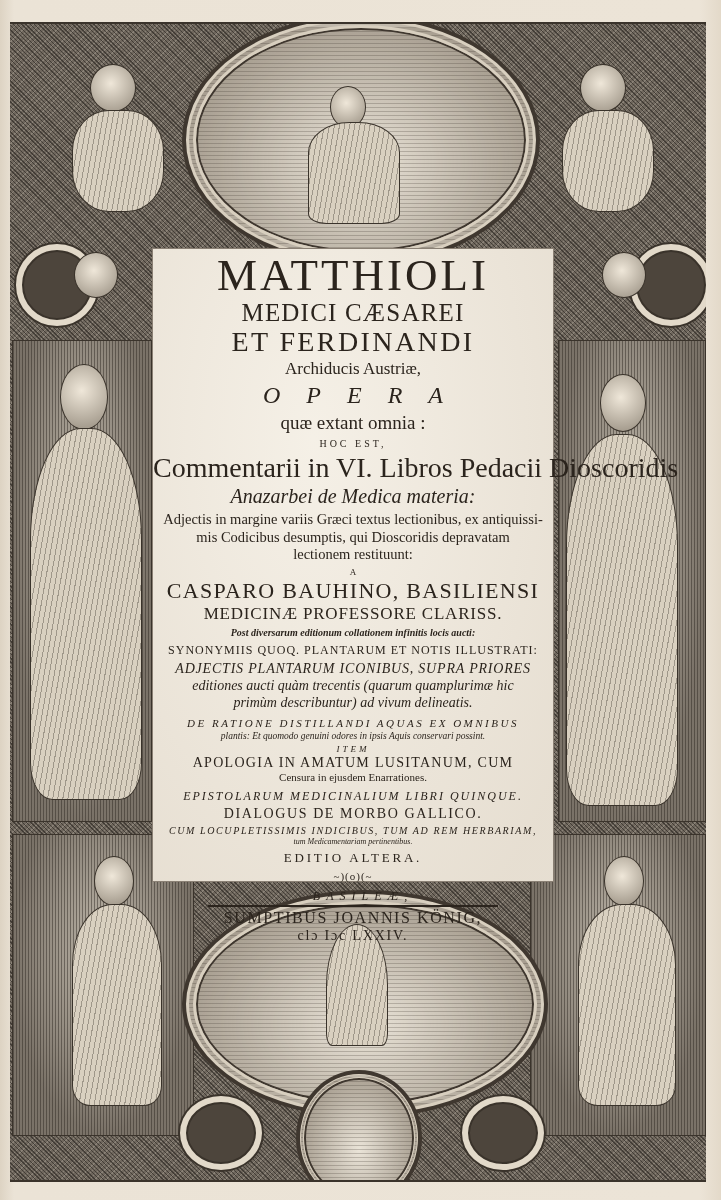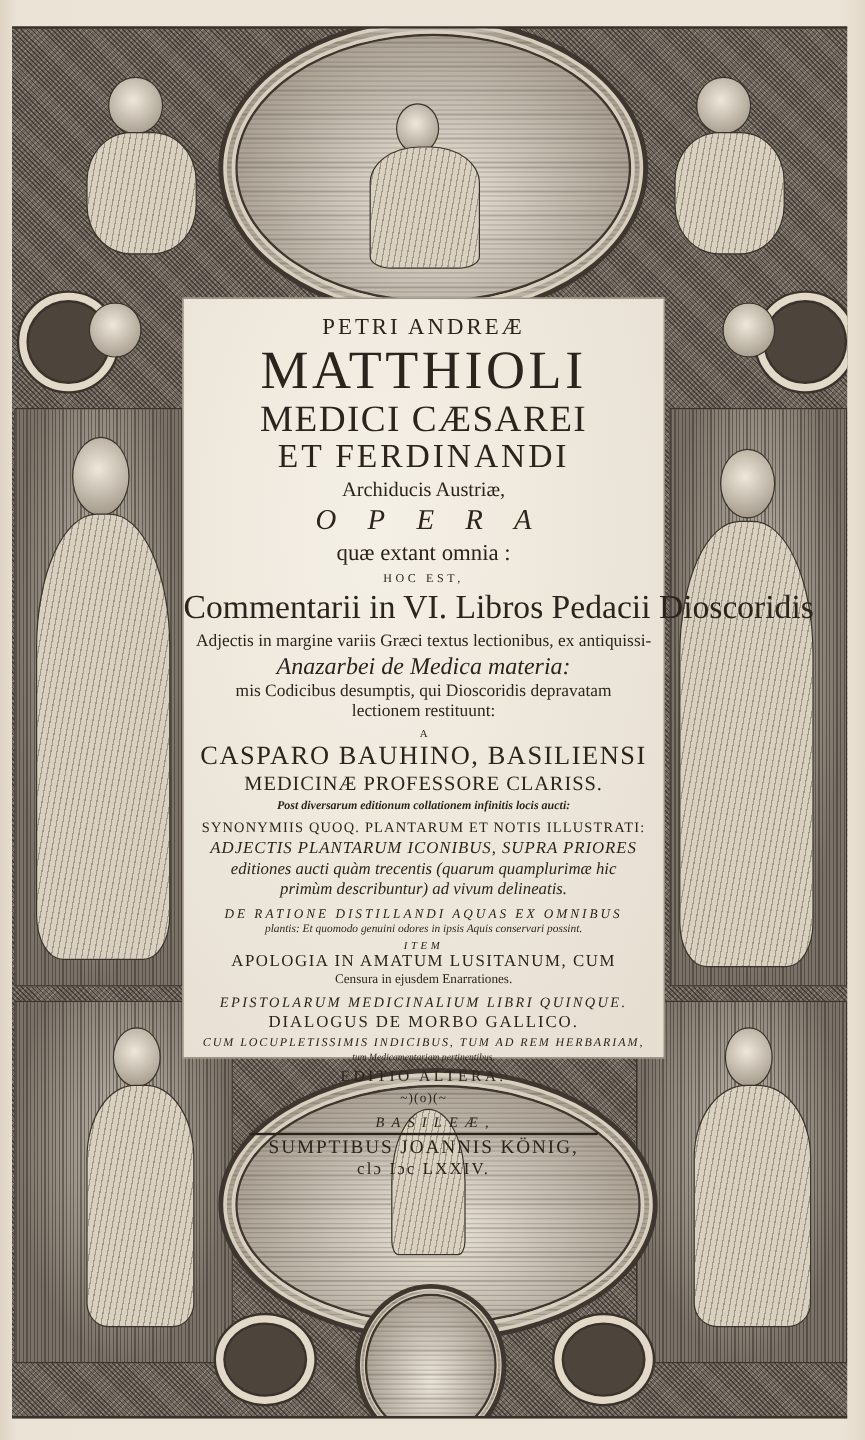--- a/index.html
+++ b/index.html
@@ -64,21 +64,21 @@
     background: #ebe4d8;
     background-image: radial-gradient(ellipse at 40% 30%, rgba(255,252,245,0.5), rgba(220,210,195,0.3) 90%);
     border: 1px solid #8a8074;
     box-sizing: border-box;
     text-align: center;
     color: #2b241d;
   }
   .cartouche .line { display: block; white-space: nowrap; line-height: 1; }
   .l-author { font-size: 19px; letter-spacing: 2.5px; margin-top: 14px; }
   .l-name { font-size: 45px; letter-spacing: 3px; margin-top: 4px; }
-  .l-medici { font-size: 31px; letter-spacing: 1.2px; margin-top: 2px; }
+  .l-medici { font-size: 25px; letter-spacing: 1.2px; margin-top: 2px; }
   .l-etferd { font-size: 28px; letter-spacing: 2.4px; margin-top: 3px; text-align: center; }
   .l-arch { font-size: 17px; margin-top: 4px; }
   .l-opera { font-size: 24px; font-style: italic; letter-spacing: 26px; margin-top: 6px; padding-left: 26px; }
   .l-quae { font-size: 19px; margin-top: 6px; }
   .l-hoc { font-size: 10px; letter-spacing: 3px; margin-top: 7px; }
   .l-comm { font-size: 28px; margin-top: 5px; text-align: center; }
   .l-anaz { font-size: 20px; font-style: italic; margin-top: 4px; }
   .l-adj { font-size: 14.5px; margin-top: 6px; }
   .l-adj2 { font-size: 14.5px; margin-top: 3px; }
   .l-adj3 { font-size: 14.5px; margin-top: 3px; }
@@ -144,31 +144,30 @@
 
     <div class="medallion" style="left:176px; top:870px; width:338px; height:200px; border-radius:50%;"></div>
     <div class="figure-shape" style="left:316px; top:900px; width:60px; height:120px; border-radius:50% 50% 10% 10%;"></div>
 
     <div class="medallion" style="left:290px; top:1050px; width:110px; height:120px; border-width:4px;"></div>
     <div class="scroll" style="left:170px; top:1072px; width:70px; height:62px;"></div>
     <div class="scroll" style="left:452px; top:1072px; width:70px; height:62px;"></div>
   </div>
 
   <div class="cartouche">
-    <span class="line l-author">PETRI ANDREÆ</span>
     <span class="line l-name">MATTHIOLI</span>
     <span class="line l-medici">MEDICI CÆSAREI</span>
     <span class="line l-etferd">ET FERDINANDI</span>
     <span class="line l-arch">Archiducis Austriæ,</span>
     <span class="line l-opera">OPERA</span>
     <span class="line l-quae">quæ extant omnia :</span>
     <span class="line l-hoc">HOC EST,</span>
     <span class="line l-comm">Commentarii in VI. Libros Pedacii Dioscoridis</span>
+    <span class="line l-anaz">Anazarbei de Medica materia:</span>
     <span class="line l-adj">Adjectis in margine variis Græci textus lectionibus, ex antiquissi-</span>
-    <span class="line l-anaz">Anazarbei de Medica materia:</span>
     <span class="line l-adj2">mis Codicibus desumptis, qui Dioscoridis depravatam</span>
     <span class="line l-adj3">lectionem restituunt:</span>
     <span class="line l-a">A</span>
     <span class="line l-casp">CASPARO BAUHINO, BASILIENSI</span>
     <span class="line l-medprof">MEDICINÆ PROFESSORE CLARISS.</span>
     <span class="line l-post">Post diversarum editionum collationem infinitis locis aucti:</span>
     <span class="line l-syn">SYNONYMIIS QUOQ. PLANTARUM ET NOTIS ILLUSTRATI:</span>
     <span class="line l-adjp">ADJECTIS PLANTARUM ICONIBUS, SUPRA PRIORES</span>
     <span class="line l-edit">editiones aucti quàm trecentis (quarum quamplurimæ hic</span>
     <span class="line l-prim">primùm describuntur) ad vivum delineatis.</span>

